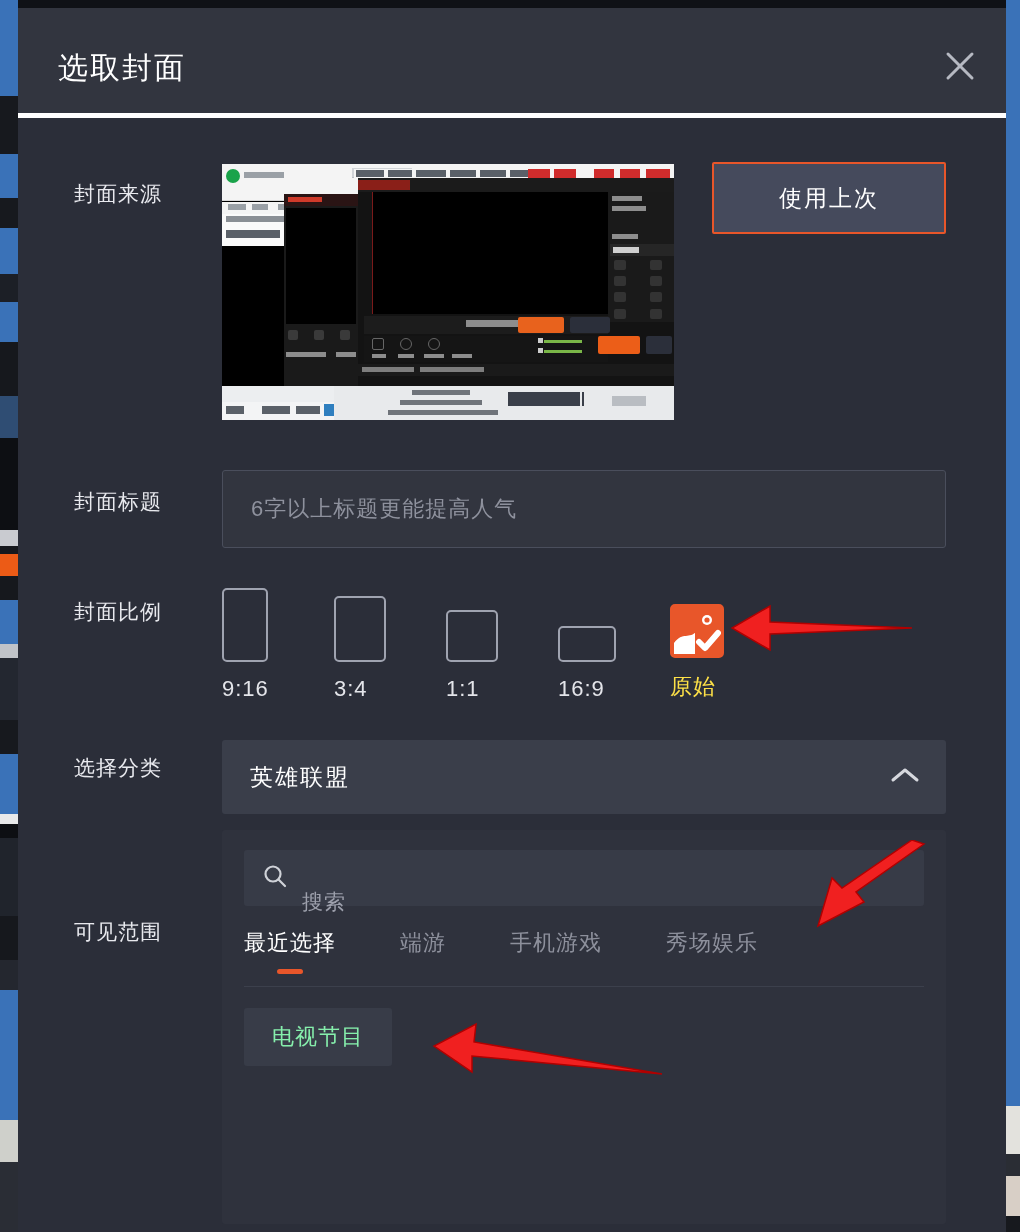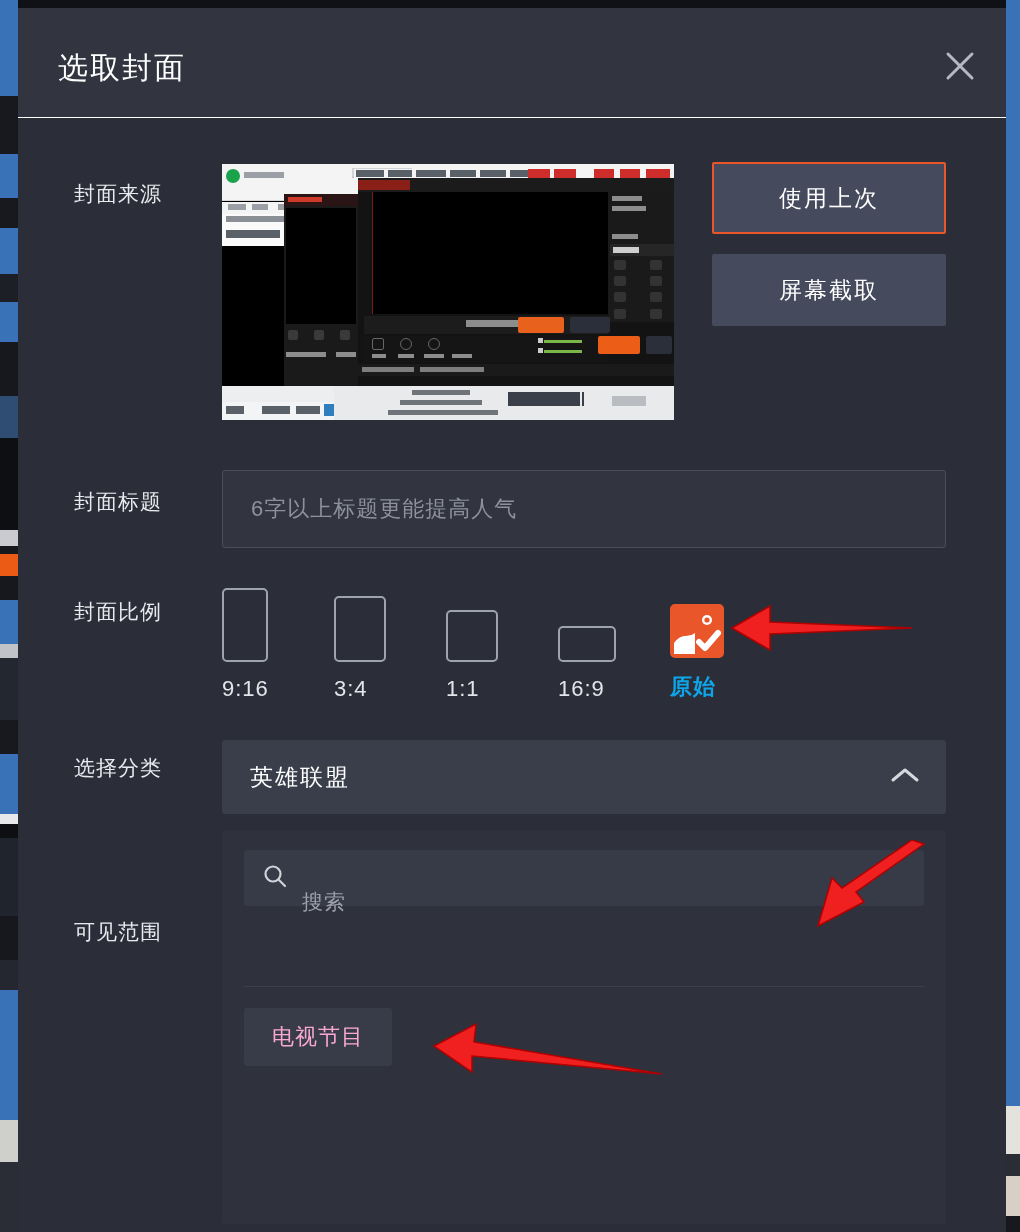--- a/index.html
+++ b/index.html
@@ -41,21 +41,21 @@
     width: 988px;
     height: 1224px;
     background: #2b2e39;
     overflow: hidden;
   }
 
   #titlebar {
     position: relative;
     height: 110px;
     background: #32353f;
-    border-bottom: 1px solid #ffffff;
+    border-bottom: 5px solid #ffffff;
   }
   #dialog-title {
     position: absolute;
     left: 40px;
     top: 40px;
     font-size: 30px;
     color: #ffffff;
     letter-spacing: 2px;
     font-weight: 400;
   }
@@ -171,21 +171,21 @@
     border: 2px solid #9fa3b0;
     border-radius: 5px;
     background: transparent;
   }
   .ratio-label {
     margin-top: 14px;
     font-size: 22px;
     color: #e4e5ea;
     letter-spacing: 1px;
   }
-  .ratio-item.selected .ratio-label { color: #0ea5e9; font-weight: bold; }
+  .ratio-item.selected .ratio-label { color: #fde047; }
   .ratio-icon {
     position: relative;
     width: 54px;
     height: 54px;
     border: 3px solid #e8562a;
     border-radius: 5px;
     background: #e8562a;
     overflow: hidden;
   }
 
@@ -287,21 +287,21 @@
 
   #chip-list {
     position: absolute;
     left: 22px;
     top: 178px;
     display: flex;
   }
   .chip {
     padding: 14px 28px;
     background: #383c48;
-    color: #f9a8d4;
+    color: #86efac;
     font-size: 22px;
     letter-spacing: 1px;
     border-radius: 3px;
     cursor: pointer;
   }
 
   
   .arrow { position: absolute; pointer-events: none; }
 </style>
 </head>
@@ -470,23 +470,20 @@
         <div class="tb" style="left:4px;top:242px;width:18px;height:8px;background:#5a6068;"></div>
         <div class="tb" style="left:40px;top:242px;width:28px;height:8px;background:#5a6068;"></div>
         <div class="tb" style="left:74px;top:242px;width:24px;height:8px;background:#5a6068;"></div>
         <div class="tb" style="left:102px;top:240px;width:10px;height:12px;background:#2f7fbf;"></div>
       </div>
 
       <div id="source-buttons">
         <div class="src-btn selected">
           <span>使用上次</span>
         </div>
-        <div class="src-btn">
-          <span>屏幕截取</span>
-        </div>
       </div>
 
       <div id="title-input">
         <span class="ph">6字以上标题更能提高人气</span>
       </div>
 
       <div id="ratio-row">
 
         <div class="ratio-item">
           <div class="ratio-box-wrap">
@@ -548,20 +545,38 @@
         <div id="search-box">
           <span id="search-icon">
             <svg width="26" height="26" viewBox="0 0 26 26">
               <circle cx="11" cy="11" r="7.5" stroke="#cfd2d8" stroke-width="2.2" fill="none"></circle>
               <line x1="16.5" y1="16.5" x2="23" y2="23" stroke="#cfd2d8" stroke-width="2.2" stroke-linecap="round"></line>
             </svg>
           </span>
           <span id="search-ph">搜索</span>
         </div>
 
+        <div id="tabs">
+          <div class="tab active" style="margin-right:64px;">
+            <span>最近选择</span>
+            <span class="underline"></span>
+          </div>
+          <div class="tab" style="margin-right:64px;">
+            <span>端游</span>
+            
+          </div>
+          <div class="tab" style="margin-right:64px;">
+            <span>手机游戏</span>
+            
+          </div>
+          <div class="tab">
+            <span>秀场娱乐</span>
+            
+          </div>
+        </div>
 
         <div id="tab-divider"></div>
 
         <div id="chip-list">
           <div class="chip">
             <span>电视节目</span>
           </div>
         </div>
 
       </div>

